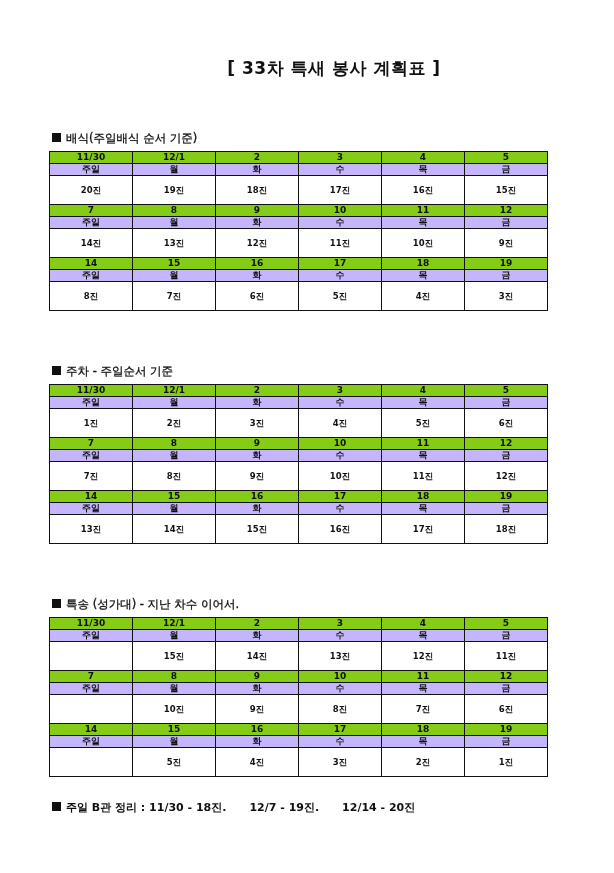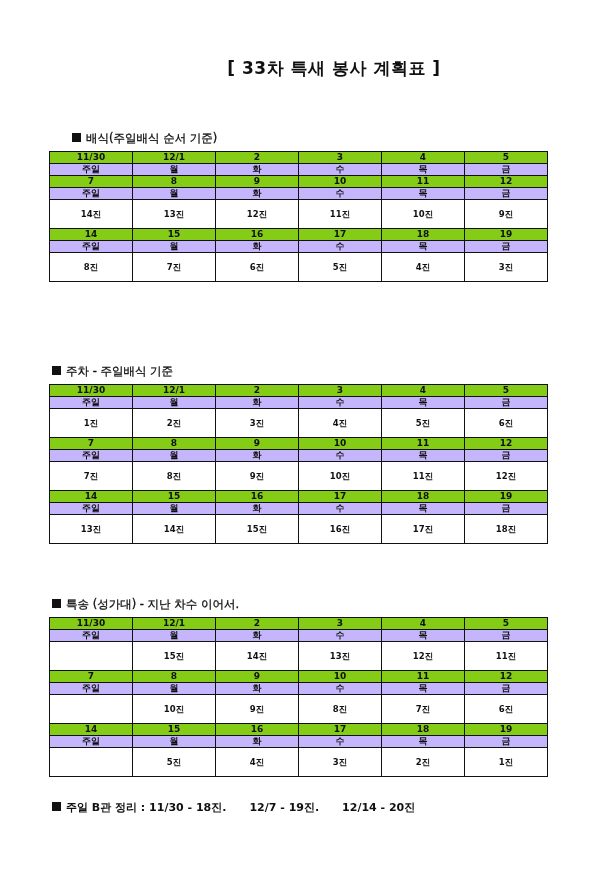--- a/index.html
+++ b/index.html
@@ -95,39 +95,47 @@
       height: 9px;
       background: #111;
       margin-right: 5px;
     }
   </style>
 </head>
 <body>
 
 <div class="title">[ 33차 특새 봉사 계획표 ]</div>
 
-<div class="section-heading" style="top:131px;margin-left:20px;"><span class="bullet"></span><span class="htext">배식(주일배식 순서 기준)</span></div>
+<div class="section-heading" style="top:131px;"><span class="bullet"></span><span class="htext">배식(주일배식 순서 기준)</span></div>
 <table class="sched" style="top:151px;">
   <tbody>
     <tr class="date-row">
       <td>11/30</td>
       <td>12/1</td>
       <td>2</td>
       <td>3</td>
       <td>4</td>
       <td>5</td>
     </tr>
     <tr class="day-row">
       <td>주일</td>
       <td>월</td>
       <td>화</td>
       <td>수</td>
       <td>목</td>
       <td>금</td>
     </tr>
+    <tr class="val-row">
+      <td>20진</td>
+      <td>19진</td>
+      <td>18진</td>
+      <td>17진</td>
+      <td>16진</td>
+      <td>15진</td>
+    </tr>
     <tr class="date-row">
       <td>7</td>
       <td>8</td>
       <td>9</td>
       <td>10</td>
       <td>11</td>
       <td>12</td>
     </tr>
     <tr class="day-row">
       <td>주일</td>
@@ -165,21 +173,21 @@
       <td>8진</td>
       <td>7진</td>
       <td>6진</td>
       <td>5진</td>
       <td>4진</td>
       <td>3진</td>
     </tr>
   </tbody>
 </table>
 
-<div class="section-heading" style="top:364px;"><span class="bullet"></span><span class="htext">주차 - 주일배식 기준</span></div>
+<div class="section-heading" style="top:364px;"><span class="bullet"></span><span class="htext">주차 - 주일순서 기준</span></div>
 <table class="sched" style="top:384px;">
   <tbody>
     <tr class="date-row">
       <td>11/30</td>
       <td>12/1</td>
       <td>2</td>
       <td>3</td>
       <td>4</td>
       <td>5</td>
     </tr>

